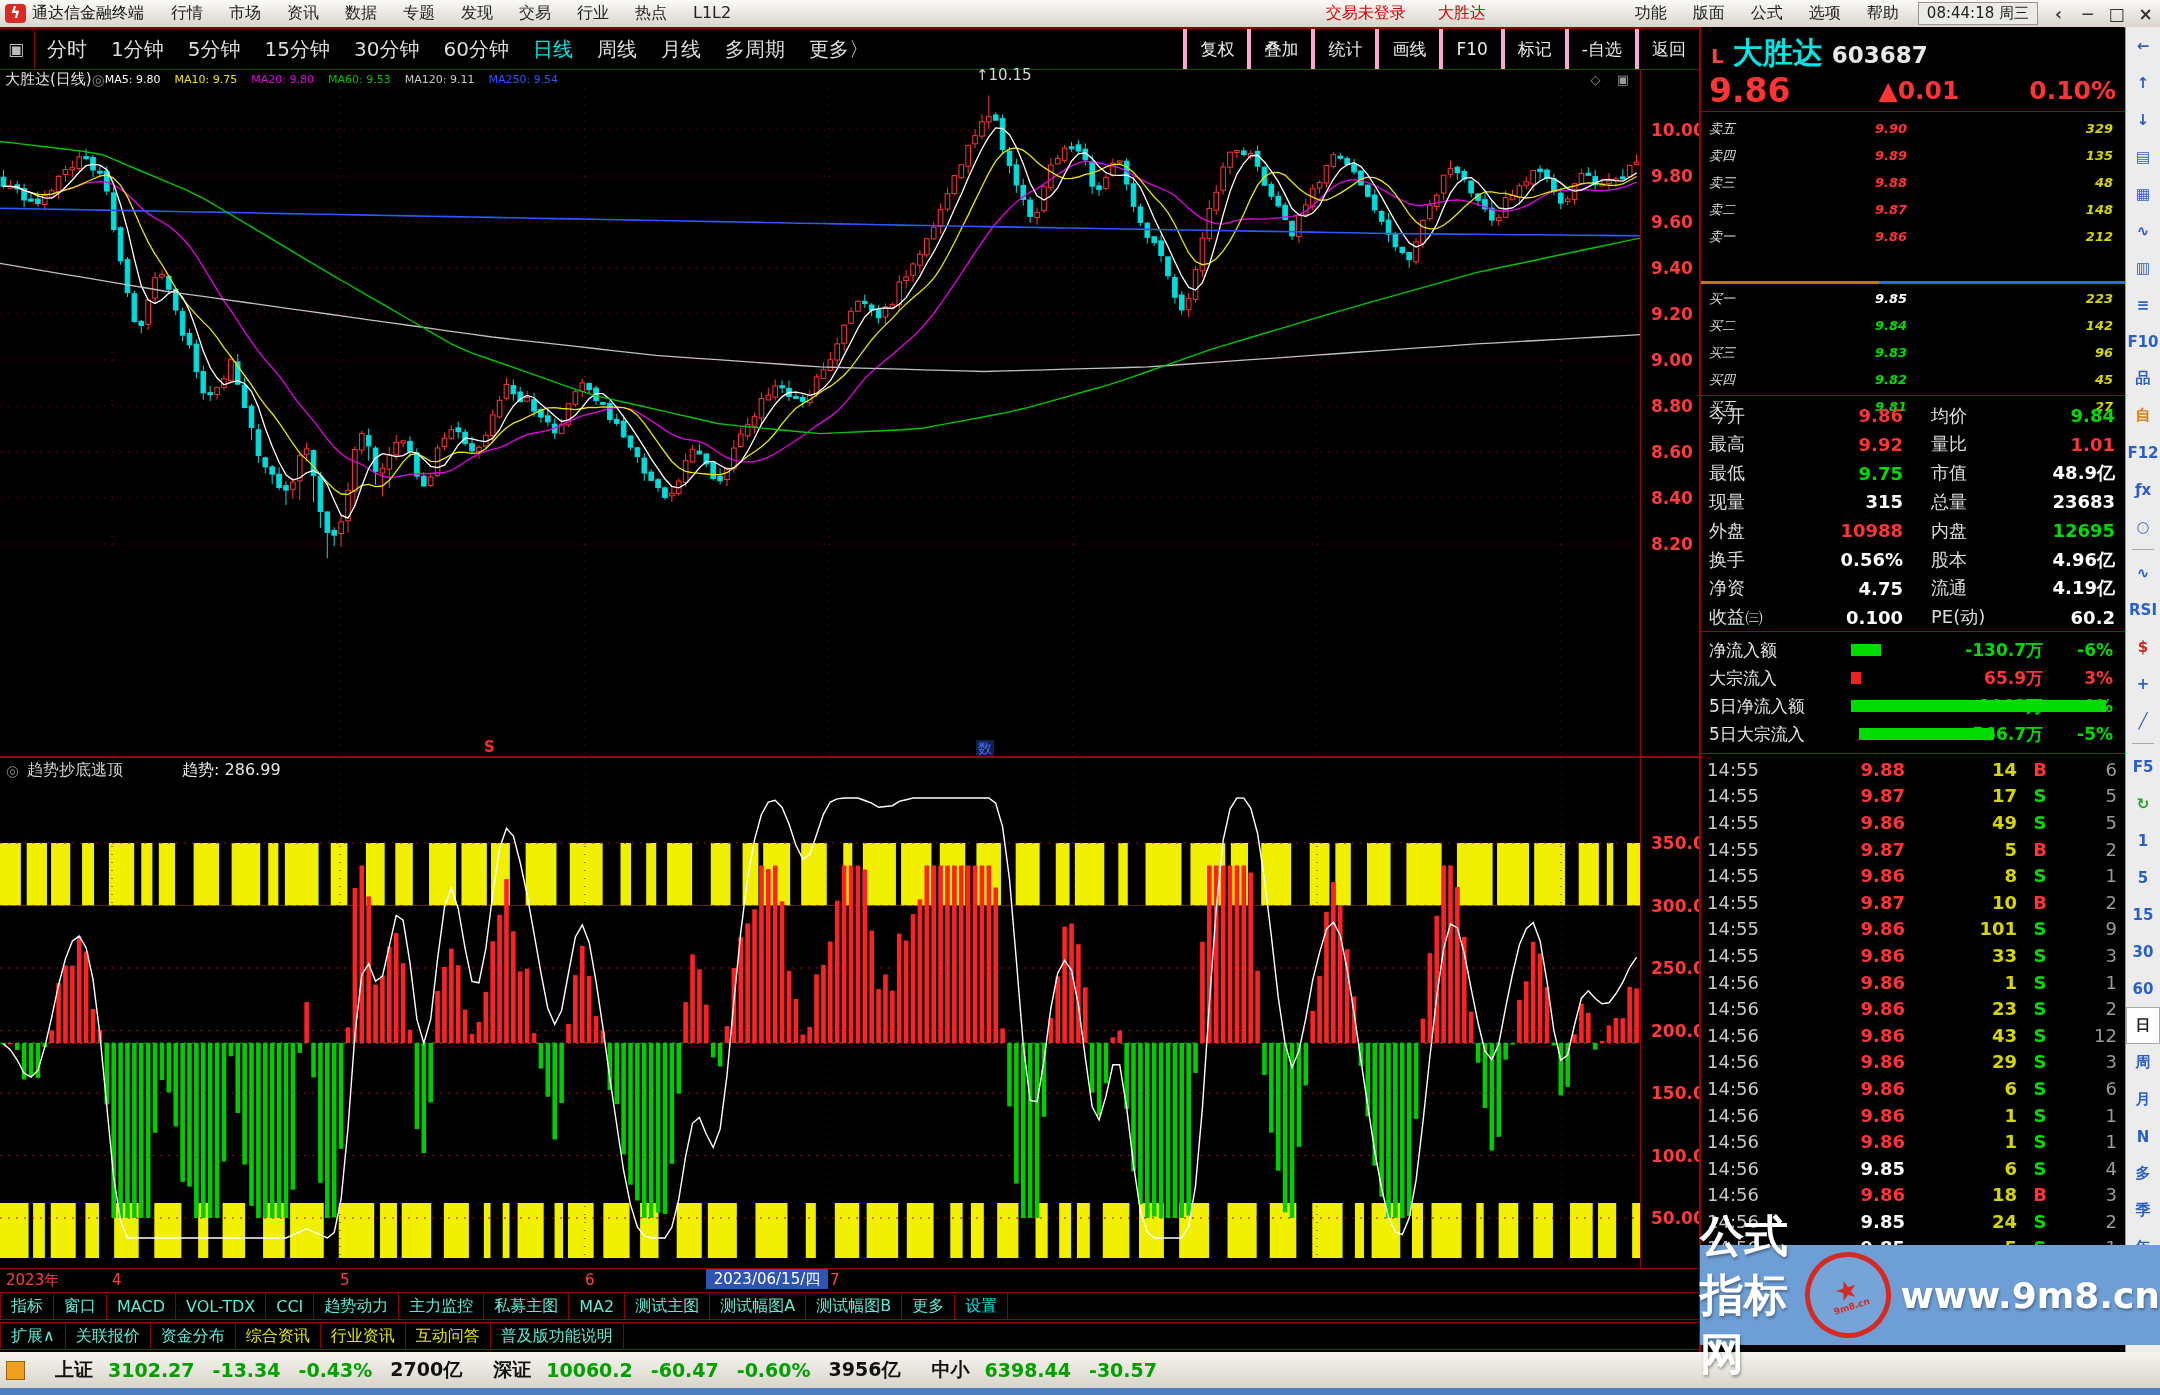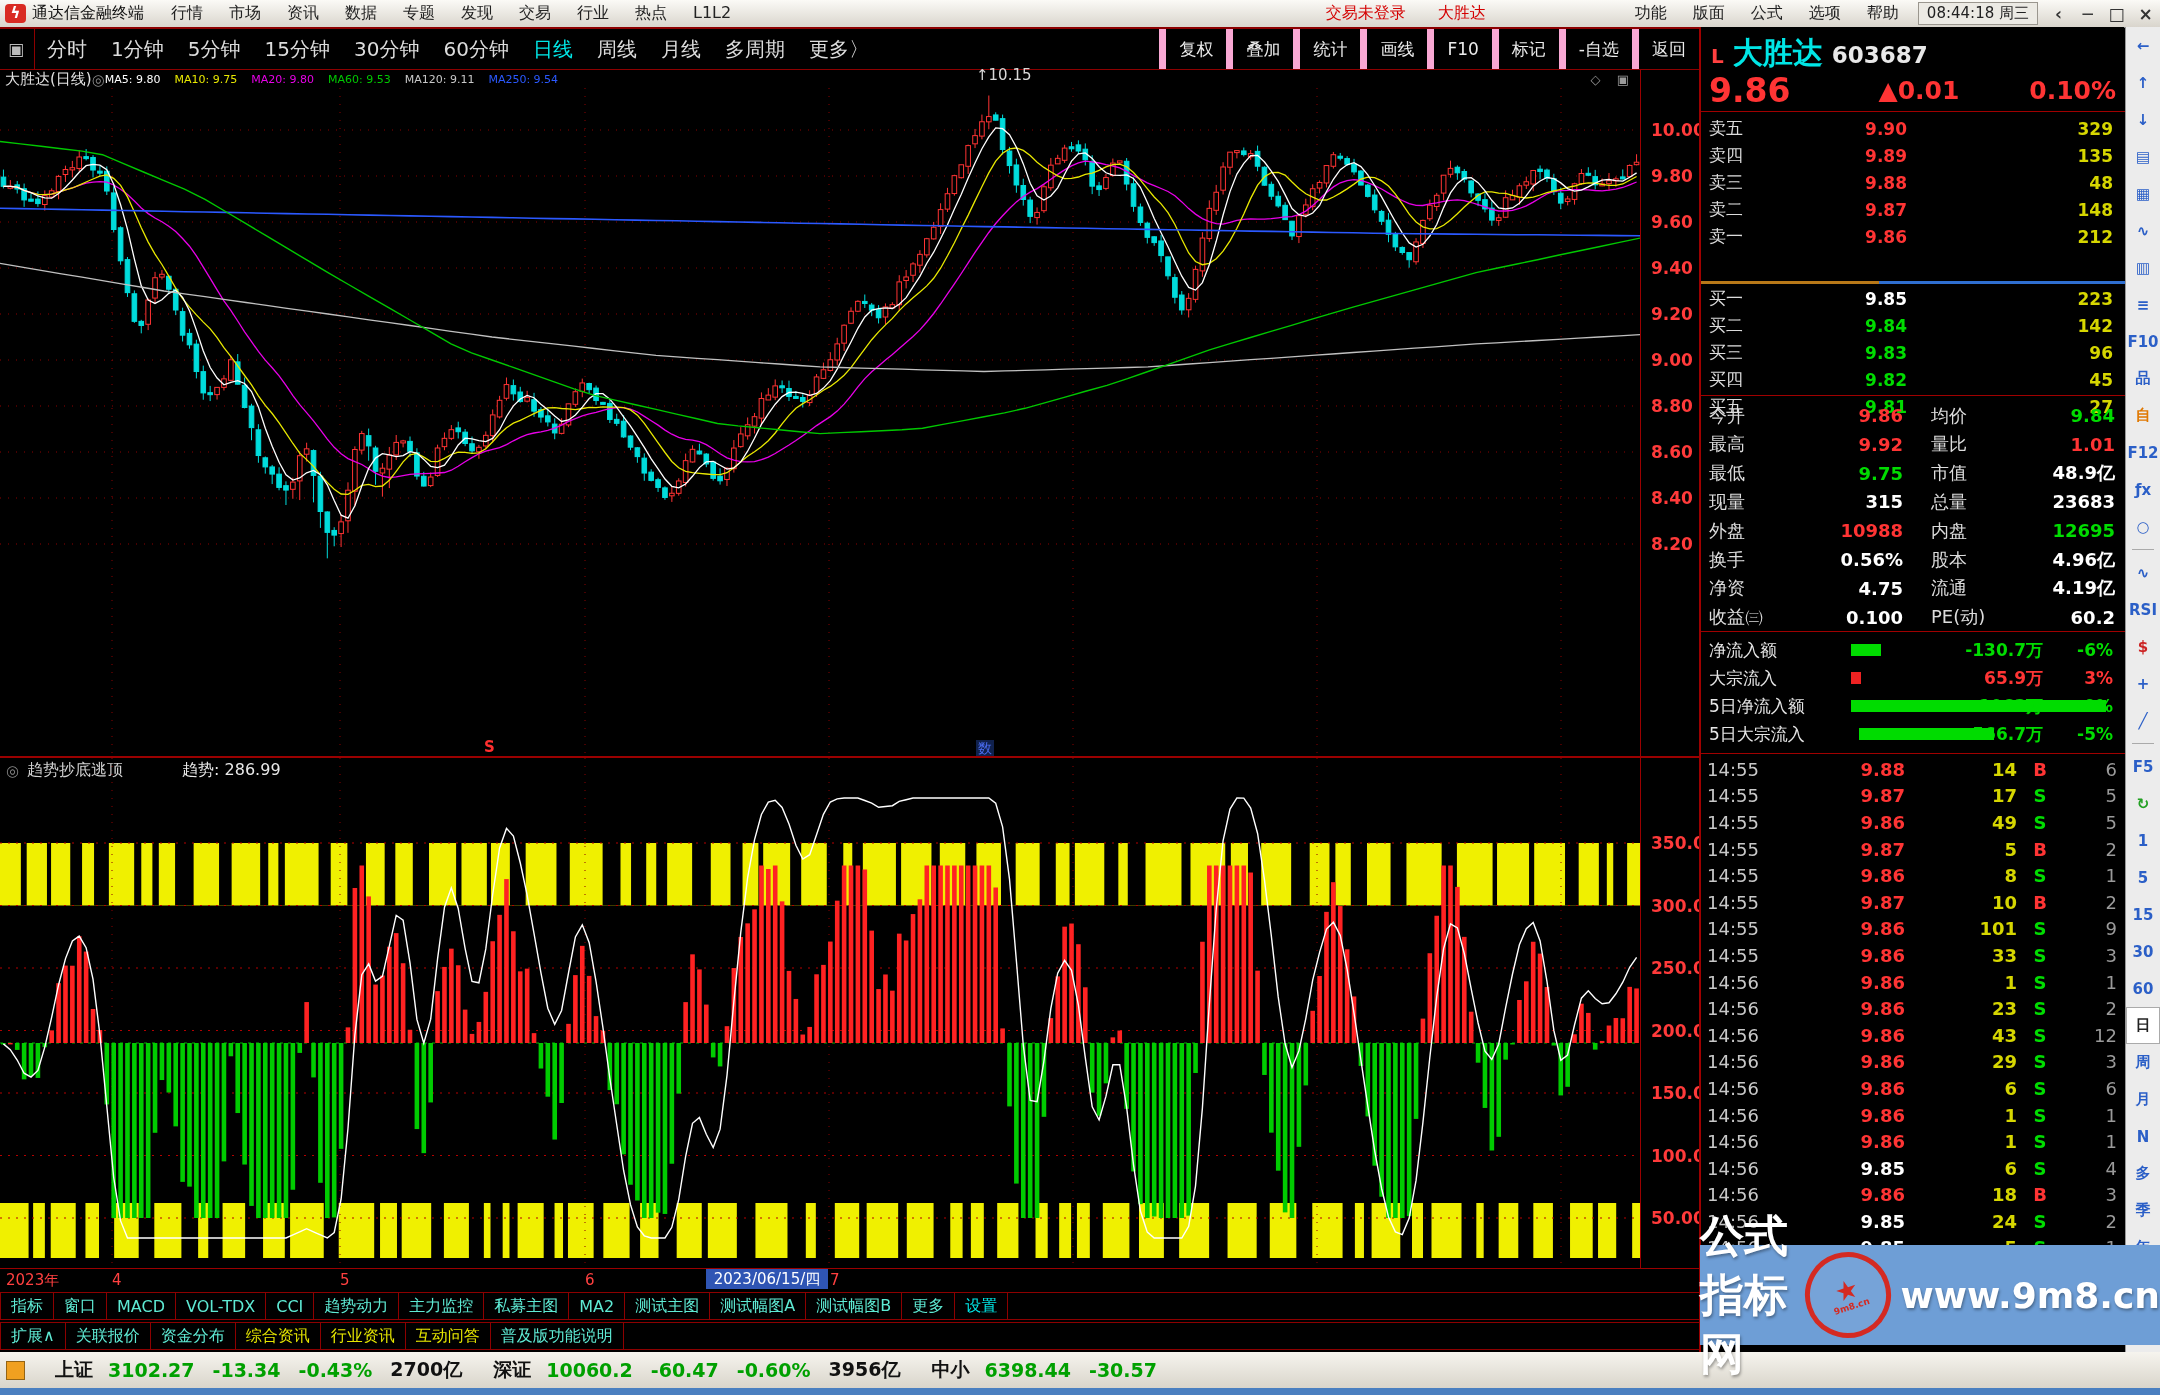--- a/index.html
+++ b/index.html
@@ -18,21 +18,21 @@
          padding:0 8px;margin:0 6px;height:21px;line-height:21px;}
   .winbtn{width:29px;text-align:center;font-size:17px;color:#333;font-weight:bold;}
   
   .periodbar{left:0;top:27px;width:1700px;height:43px;background:#000;display:flex;align-items:center;
              border-top:2px solid #8d0000;border-bottom:1px solid #8d0000;box-sizing:border-box;}
   .pb-winicon{color:#bbb;font-size:17px;padding:0 10px 0 8px;border-right:1px solid #8d0000;height:100%;
               display:flex;align-items:center;}
   .pb-item{color:#dcdcdc;font-size:20px;padding:0 12px;}
   .pb-item.active{color:#00e6e6;}
   .pb-tools{margin-left:auto;display:flex;height:100%;}
-  .pb-tool{border-left:7px solid #f9a8d4;color:#ececec;font-size:17px;display:flex;
+  .pb-tool{border-left:4px solid #f9a8d4;color:#ececec;font-size:17px;display:flex;
            align-items:center;padding:0 13px;}
   .pb-tool:last-child{border-right:1px solid #8d0000;}
   
   .chart-title-row{left:5px;top:71px;width:1630px;height:17px;display:flex;align-items:center;
                    font-size:15px;color:#e2e2e2;}
   .ma-label{margin-right:14px;font-size:11px;}
   .corner-icons{margin-left:auto;color:#9a9a9a;font-size:13px;letter-spacing:6px;}
   .high-anno{left:976px;top:66px;color:#d8d8d8;font-size:15px;}
   .s-marker{left:484px;top:738px;color:#ff2f2f;font-weight:bold;font-size:15px;}
   .shu-marker{left:976px;top:740px;color:#4a6cf0;font-size:14px;background:#10214d;padding:0 2px;}
@@ -68,21 +68,21 @@
   .qp-title{position:absolute;left:10px;top:6px;display:flex;align-items:baseline;gap:9px;}
   .qp-l{color:#ff4040;font-size:20px;font-weight:bold;}
   .qp-name{color:#00e6e6;font-size:30px;font-weight:bold;}
   .qp-code{color:#e8e8e8;font-size:23px;font-weight:bold;}
   .qp-price-row{position:absolute;left:8px;right:8px;top:44px;display:flex;align-items:center;}
   .qp-price{color:#ff3434;font-size:33px;font-weight:bold;}
   .qp-chg{color:#ff3434;font-size:25px;font-weight:bold;margin-left:88px;}
   .qp-pct{color:#ff3434;font-size:25px;font-weight:bold;margin-left:auto;}
   .hline{position:absolute;left:0;width:424px;height:1px;background:#a00000;}
   .lvl{position:absolute;left:8px;width:404px;height:27px;display:flex;align-items:center;
-       font-size:17px;font-weight:bold;}
+       font-size:13px;font-weight:bold;font-style:italic;}
   .lvl .lab{color:#dcdcdc;width:80px;font-weight:normal;}
   .lvl .prc{width:118px;text-align:right;}
   .lvl .vol{flex:1;text-align:right;color:#d6d600;}
   .weibi{position:absolute;left:0;top:254px;width:424px;height:3px;display:flex;}
   .stat{position:absolute;left:8px;width:406px;height:29px;display:flex;align-items:center;
         font-size:18px;}
   .stat .l1{color:#dcdcdc;width:96px;}
   .stat .v1{width:98px;text-align:right;font-weight:bold;}
   .stat .l2{color:#dcdcdc;width:96px;margin-left:28px;}
   .stat .v2{flex:1;text-align:right;font-weight:bold;}

